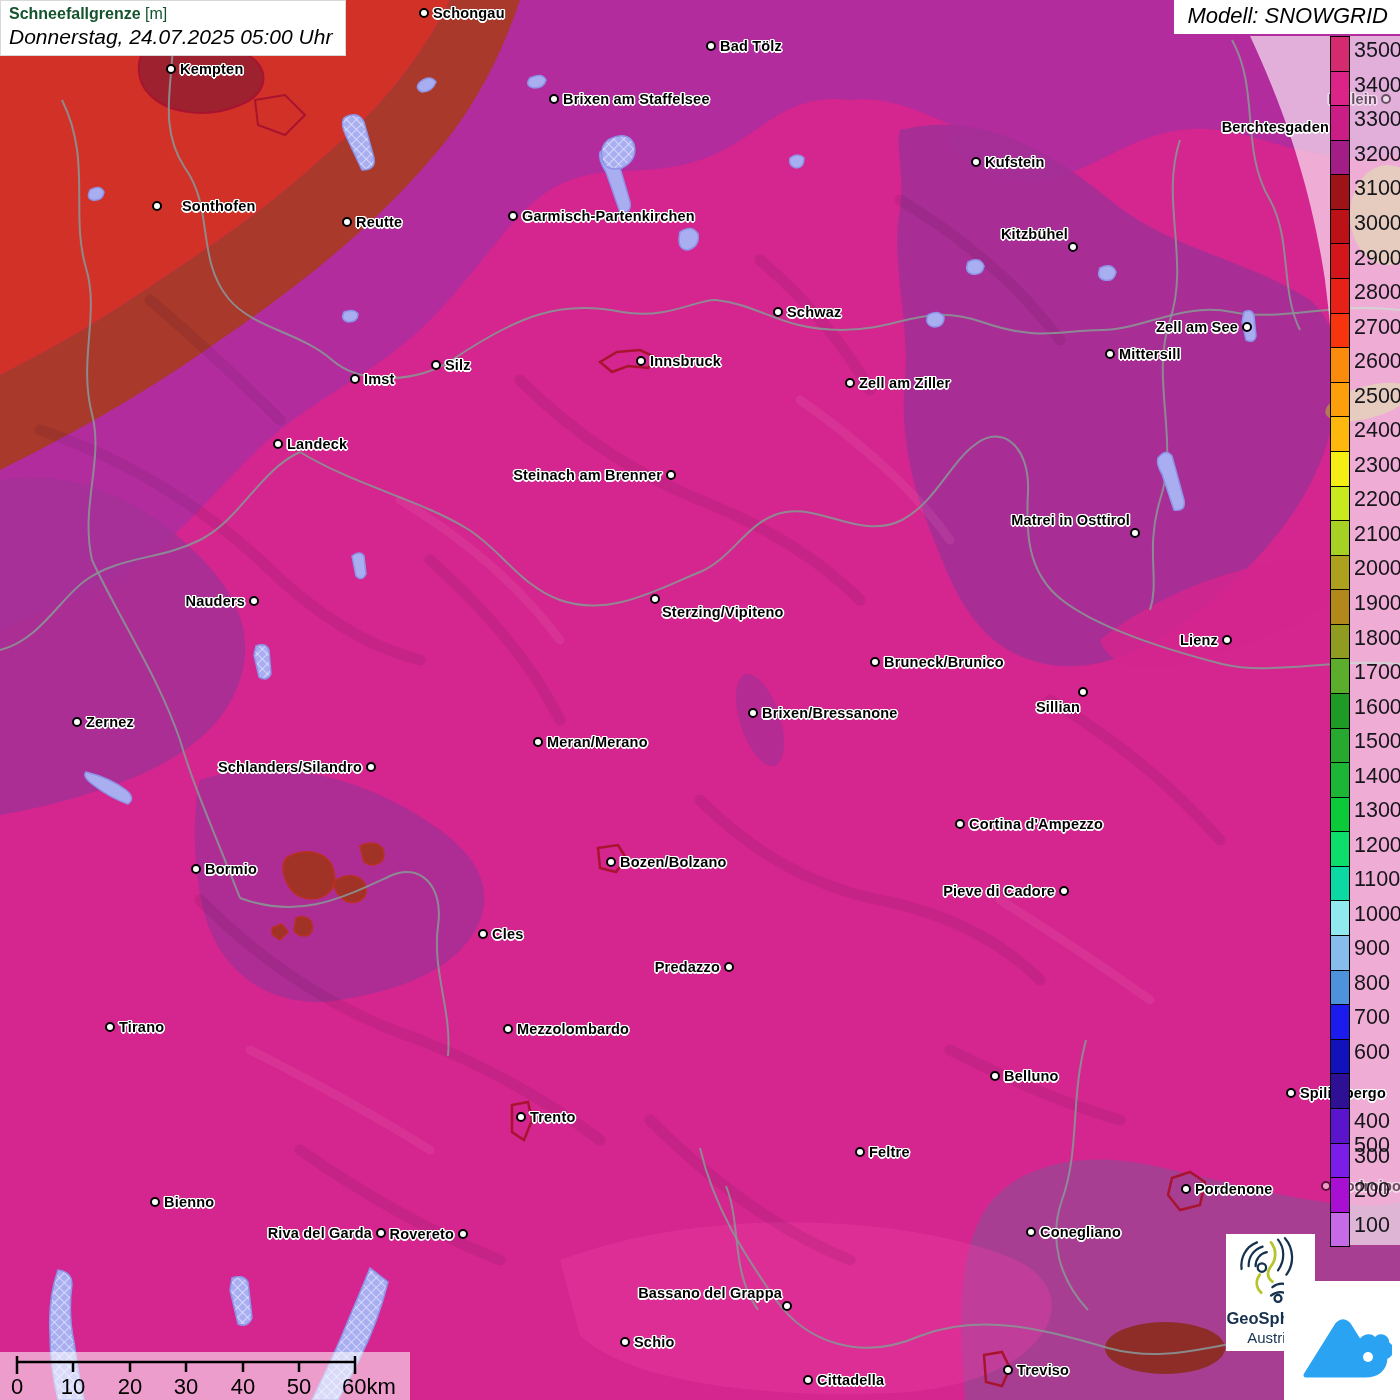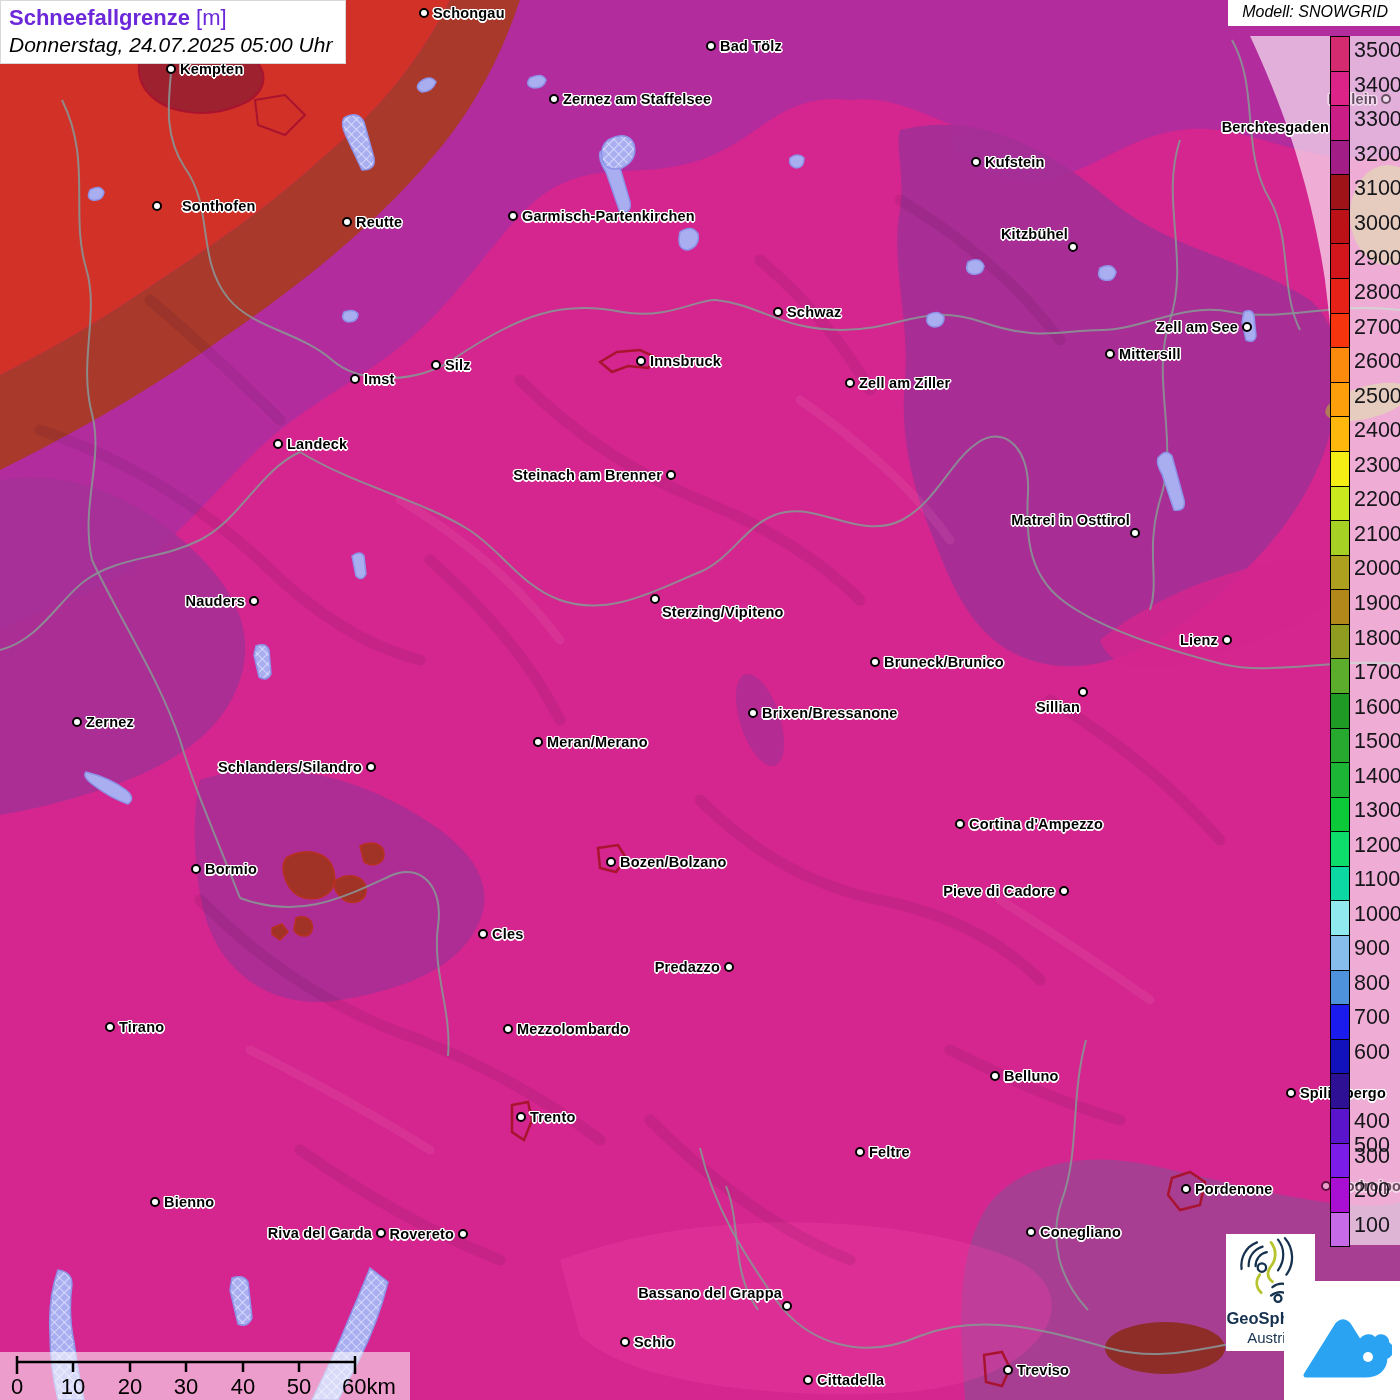--- a/index.html
+++ b/index.html
@@ -17,26 +17,26 @@
   
   #colorbar{position:absolute;left:1330px;top:36px;width:18px;height:1209px;z-index:3;
             border:1.5px solid #000;display:flex;flex-direction:column;background:#fff;}
   .cb-seg{flex:1;border-bottom:1px solid #000;}
   .cb-seg:last-child{border-bottom:none;}
   #colorbar-labels{position:absolute;left:0;top:0;width:1400px;height:1400px;z-index:3;pointer-events:none;}
   .cb-label{position:absolute;left:1354px;font-size:21.5px;color:#15151a;transform:translateY(-50%);}
   
   #title-box{position:absolute;left:0;top:0;z-index:5;background:#fff;padding:4px 13px 6px 8px;
              border:1px solid #d8d8d8;}
-  #title-line1{font-size:22px;color:#6d28d9;}
+  #title-line1{font-size:16px;color:#14532d;}
   #title-line1 b{font-weight:bold;}
   #title-unit{font-weight:normal;}
   #title-line2{font-size:21px;font-style:italic;color:#000;margin-top:2px;}
   #model-box{position:absolute;right:0;top:0;z-index:5;background:#fff;padding:3px 12px 5px 14px;
-             font-size:16px;font-style:italic;color:#000;}
+             font-size:22px;font-style:italic;color:#000;}
   
   #scalebar{position:absolute;left:0;top:1352px;width:410px;height:48px;z-index:4;
             background:rgba(255,255,255,0.55);}
   .sb-label{position:absolute;bottom:0px;font-size:22px;color:#000;transform:translateX(-50%);white-space:nowrap;}
   
   #logo-geosphere{position:absolute;left:1192px;top:1234px;width:89px;height:117px;background:#fff;
                   z-index:4;text-align:center;margin-left:34px;}
   #logo-geosphere .gs-name{display:block;font-weight:bold;font-size:16.5px;color:#15314e;margin-top:1px;}
   #logo-geosphere .gs-country{display:block;font-size:15px;color:#15314e;margin-top:1px;}
   #logo-partner{position:absolute;left:1284px;top:1281px;width:116px;height:119px;background:#fff;
@@ -181,21 +181,21 @@
   </svg>
 
   <div id="city-layer">
       <div class="city-dot" style="left: 418.5px; top: 7.5px;"></div>
       <span class="city-label" style="left: 433px; top: 13px; transform: translateY(-50%);">Schongau</span>
       <div class="city-dot" style="left: 705.5px; top: 40.5px;"></div>
       <span class="city-label" style="left: 720px; top: 46px; transform: translateY(-50%);">Bad Tölz</span>
       <div class="city-dot" style="left: 165.5px; top: 63.5px;"></div>
       <span class="city-label" style="left: 180px; top: 69px; transform: translateY(-50%);">Kempten</span>
       <div class="city-dot" style="left: 548.5px; top: 93.5px;"></div>
-      <span class="city-label" style="left: 563px; top: 99px; transform: translateY(-50%);">Zernez am Staffelsee</span>
+      <span class="city-label" style="left: 563px; top: 99px; transform: translateY(-50%);">Brixen am Staffelsee</span>
       <div class="city-dot" style="left: 970.5px; top: 156.5px;"></div>
       <span class="city-label" style="left: 985px; top: 162px; transform: translateY(-50%);">Kufstein</span>
       <div class="city-dot" style="left: 151.5px; top: 200.5px;"></div>
       <span class="city-label" style="left: 166px; top: 206px; transform: translateY(-50%); padding-left: 16px;">Sonthofen</span>
       <div class="city-dot" style="left: 507.5px; top: 210.5px;"></div>
       <span class="city-label" style="left: 522px; top: 216px; transform: translateY(-50%);">Garmisch-Partenkirchen</span>
       <div class="city-dot" style="left: 341.5px; top: 216.5px;"></div>
       <span class="city-label" style="left: 356px; top: 222px; transform: translateY(-50%);">Reutte</span>
       <div class="city-dot" style="left: 1067.5px; top: 241.5px;"></div>
       <span class="city-label" style="left: 1068px; top: 234px; transform: translate(-100%, -50%);">Kitzbühel</span>

